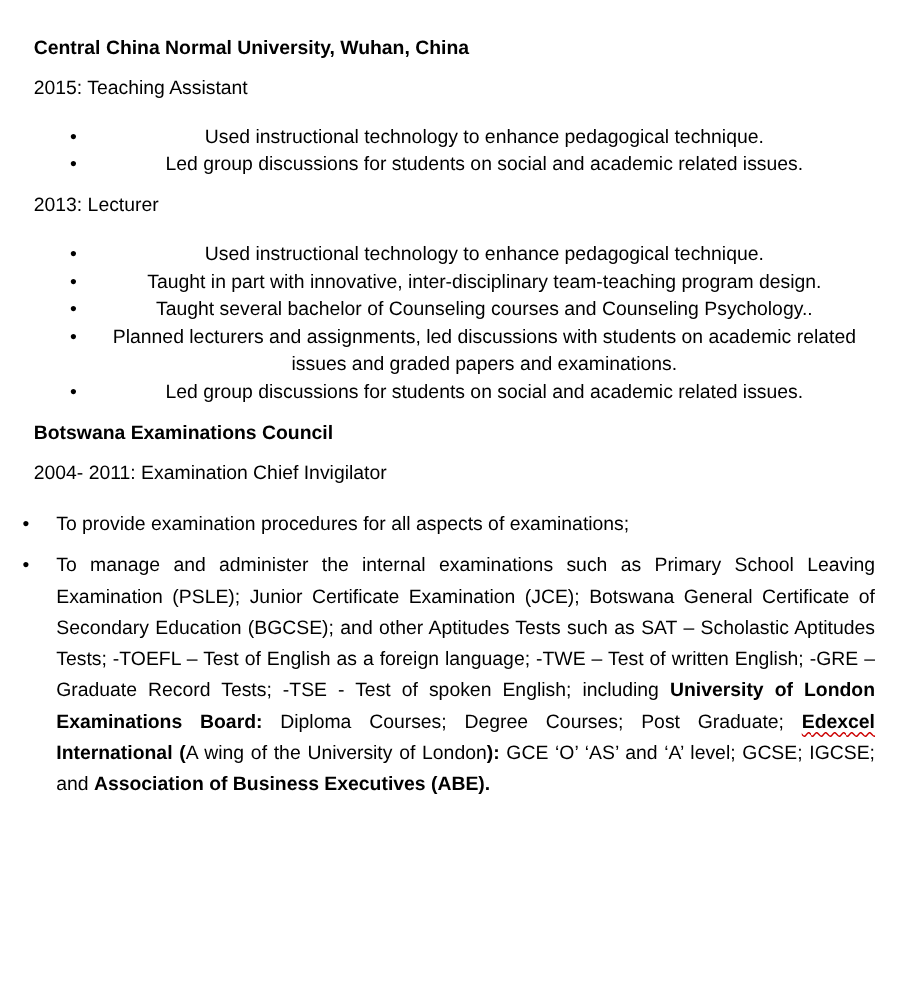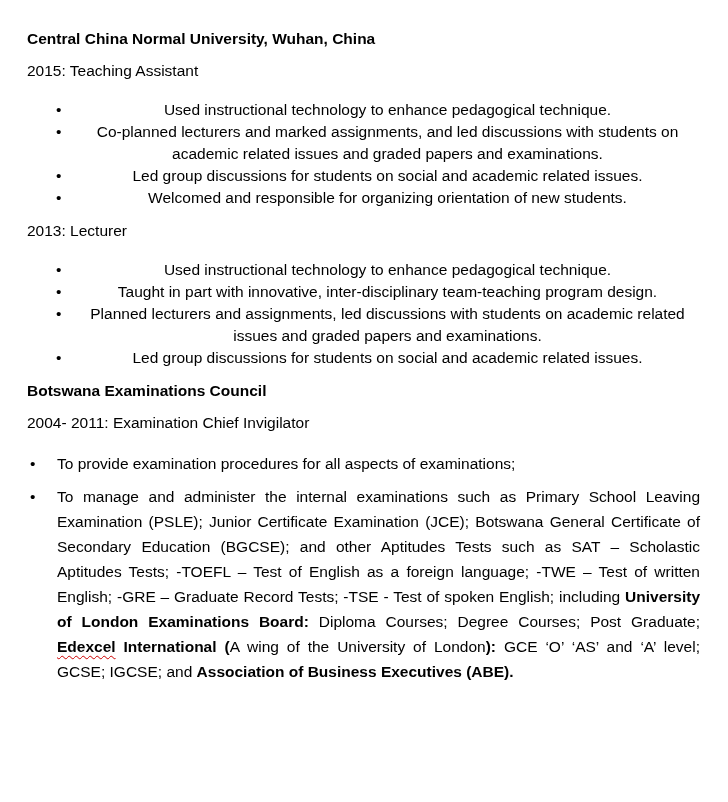--- a/index.html
+++ b/index.html
@@ -43,21 +43,21 @@
     margin-left: 48px;
     line-height: 22px;
     text-align: center;
   }
   ul.indent-wide li::before {
     content: "\2022";
     position: absolute;
     left: -19px;
   }
   ul.indent-narrow li {
-    margin-left: 30px;
+    margin-left: 18px;
     line-height: 25px;
     text-align: justify;
     margin-bottom: 8px;
   }
   ul.indent-narrow li::before {
     content: "\2022";
     position: absolute;
     left: -27px;
   }
   .b {
@@ -73,29 +73,28 @@
 </style>
 </head>
 <body>
 
 <div class="page">
 
   <h2 class="section-heading">Central China Normal University, Wuhan, China</h2>
   <p class="role-line">2015: Teaching Assistant</p>
   <ul class="duties indent-wide">
     <li>Used instructional technology to enhance pedagogical technique.</li>
-    <li>Co-planned lecturers and marked assignments, and led discussions with students on academic related issues and graded papers and examinations.</li>
     <li>Led group discussions for students on social and academic related issues.</li>
-    <li>Welcomed and responsible for organizing orientation of new students.</li>
   </ul>
 
   <p class="role-line">2013: Lecturer</p>
   <ul class="duties indent-wide">
     <li>Used instructional technology to enhance pedagogical technique.</li>
     <li>Taught in part with innovative, inter-disciplinary team-teaching program design.</li>
+    <li>Taught several bachelor of Counseling courses and Counseling Psychology..</li>
     <li>Planned lecturers and assignments, led discussions with students on academic related issues and graded papers and examinations.</li>
     <li>Led group discussions for students on social and academic related issues.</li>
   </ul>
 
   <h2 class="section-heading">Botswana Examinations Council</h2>
   <p class="role-line">2004- 2011: Examination Chief Invigilator</p>
   <ul class="duties indent-narrow">
     <li><span>To provide examination procedures for all aspects of examinations;</span></li>
     <li><span>To manage and administer the internal examinations such as Primary School Leaving Examination (PSLE); Junior Certificate Examination (JCE); Botswana General Certificate of Secondary Education (BGCSE); and other Aptitudes Tests such as SAT – Scholastic Aptitudes Tests; -TOEFL – Test of English as a foreign language; -TWE – Test of written English; -GRE – Graduate Record Tests; -TSE - Test of spoken English; including </span><span class="b">University of London Examinations Board:</span><span> Diploma Courses; Degree Courses; Post Graduate; </span><span class="b wavy">Edexcel</span><span class="b"> International (</span><span>A wing of the University of London</span><span class="b">):</span><span> GCE ‘O’ ‘AS’ and ‘A’ level; GCSE; IGCSE; and </span><span class="b">Association of Business Executives (ABE).</span></li>
   </ul>

